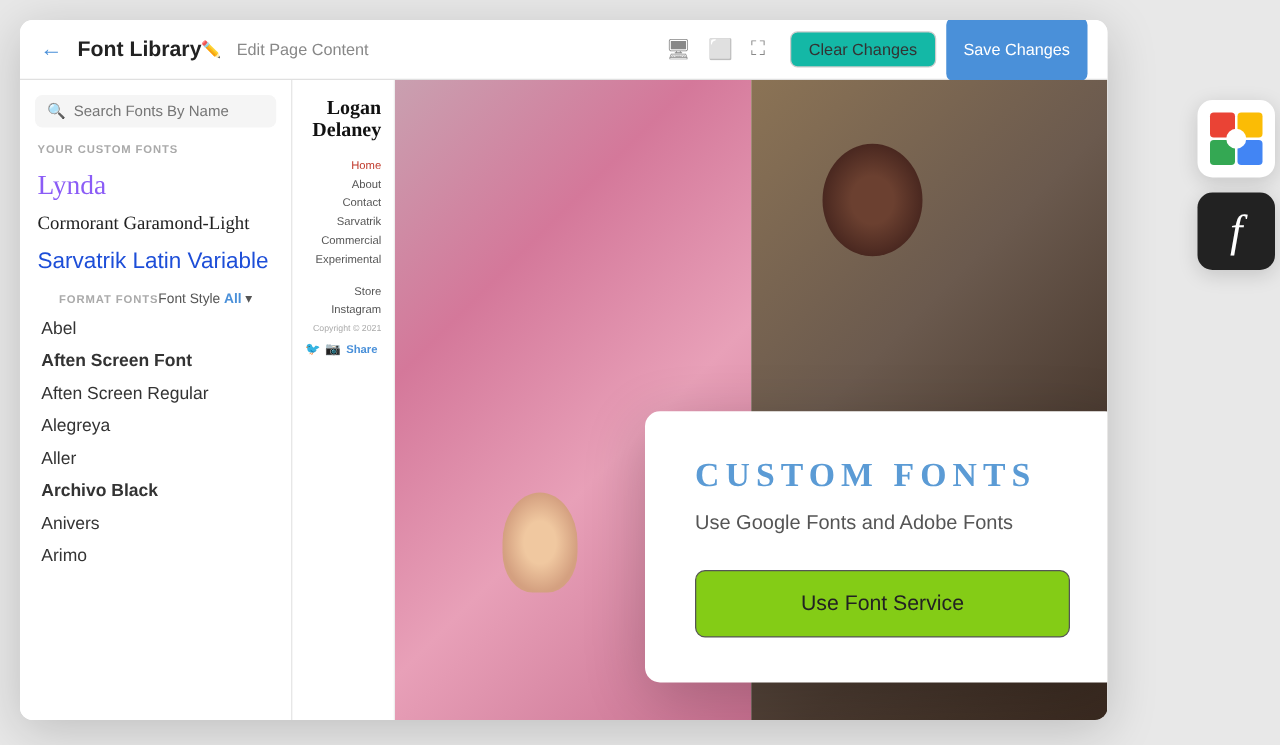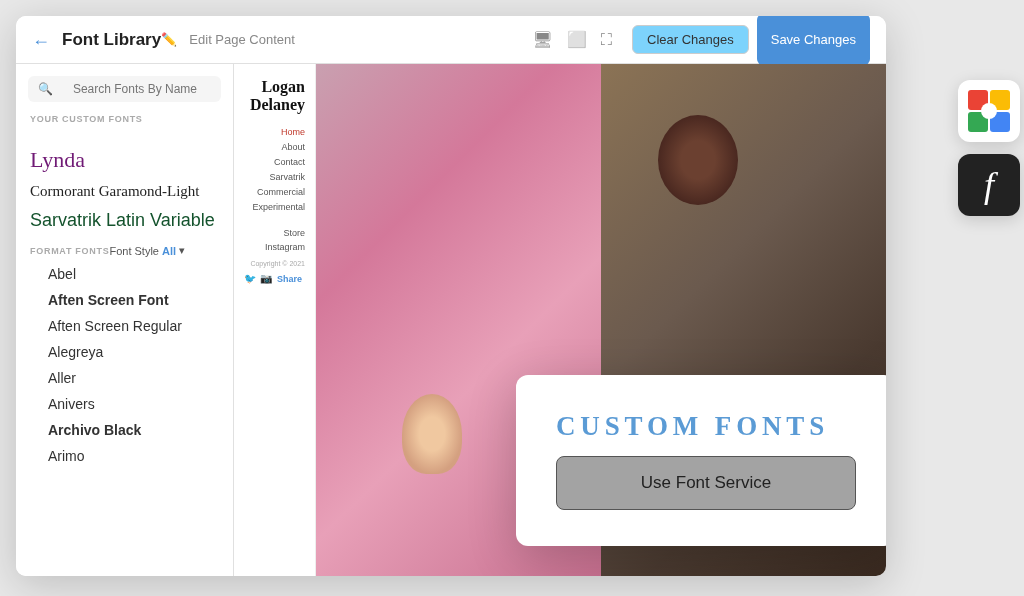--- a/index.html
+++ b/index.html
@@ -73,21 +73,21 @@
     .edit-icon {
       font-size: 13px;
       color: #aaa;
       margin-right: 4px;
     }
 
     .btn-clear {
       padding: 6px 14px;
       border: 1px solid #ccc;
       border-radius: 6px;
-      background: #7dd3fc;
+      background: #14b8a6;
       font-size: 13px;
       color: #333;
       cursor: pointer;
       margin-right: 8px;
     }
     .btn-save {
       padding: 18px 14px;
       border: none;
       border-radius: 6px;
       background: #4a90d9;
@@ -124,60 +124,59 @@
       padding: 6px 10px;
       gap: 6px;
     }
     .search-box input {
       border: none;
       background: transparent;
       font-size: 12px;
       color: #4d7c0f;
       outline: none;
       width: 100%;
-      text-align: center;
     }
     .search-icon-s { font-size: 12px; color: #aaa; }
 
     .section-label {
       font-size: 9px;
       font-weight: 600;
       color: #aaa;
       letter-spacing: 0.08em;
       text-transform: uppercase;
       padding: 0 14px 6px 14px;
     }
 
     .custom-font-item {
       padding: 5px 14px;
       cursor: pointer;
     }
-    .custom-font-item.lynda { font-size: 22px; font-weight: 400; color: #701a75; font-family: Georgia, serif; margin-top: 12px; }
+    .custom-font-item.lynda { font-size: 22px; font-weight: 400; color: #8b5cf6; font-family: Georgia, serif; }
     .custom-font-item.cormorant { font-size: 15px; color: #222; font-family: 'Times New Roman', serif; font-weight: 300; }
-    .custom-font-item.sarvatrik { font-size: 18px; font-weight: 500; color: #14532d; }
+    .custom-font-item.sarvatrik { font-size: 18px; font-weight: 500; color: #1d4ed8; }
 
     .format-row {
       display: flex;
       align-items: center;
       padding: 8px 14px 4px 14px;
-      justify-content: flex-start;
+      justify-content: center;
     }
     .format-label { font-size: 9px; font-weight: 600; color: #aaa; letter-spacing: 0.08em; text-transform: uppercase; }
     .font-style-select {
       font-size: 11px;
       color: #555;
       display: flex;
       align-items: center;
       gap: 3px;
       cursor: pointer;
     }
     .font-style-select span { color: #4a90d9; font-weight: 600; }
 
     .font-list-item {
-      padding: 5px 32px;
+      padding: 5px 17px;
       font-size: 14px;
       color: #333;
       cursor: pointer;
     }
     .font-list-item.bold { font-weight: 700; }
 
     
     .preview-area {
       flex: 1;
       background: #f0f0f0;
@@ -308,21 +307,21 @@
       margin-bottom: 28px;
       font-weight: 400;
     }
 
     .use-font-btn {
       display: block;
       width: 100%;
       padding: 16px;
       border: 1.5px solid #555;
       border-radius: 8px;
-      background: #a3a3a3;
+      background: #84cc16;
       font-size: 17px;
       color: #222;
       font-weight: 500;
       cursor: pointer;
       text-align: center;
     }
 
     
     .side-icons {
       position: absolute;
@@ -406,22 +405,22 @@
         <div class="font-style-select">
           Font Style <span>All</span> ▾
         </div>
       </div>
 
       <div class="font-list-item">Abel</div>
       <div class="font-list-item bold">Aften Screen Font</div>
       <div class="font-list-item">Aften Screen Regular</div>
       <div class="font-list-item">Alegreya</div>
       <div class="font-list-item">Aller</div>
+      <div class="font-list-item bold">Archivo Black</div>
       <div class="font-list-item">Anivers</div>
-      <div class="font-list-item bold">Archivo Black</div>
       <div class="font-list-item">Arimo</div>
     </div>
 
     <div class="preview-area">
       <div class="website-mock">
 
         <div class="site-sidebar">
           <div class="site-name">
             <span>Logan</span><br>
             <span>Delaney</span>
@@ -445,20 +444,21 @@
         </div>
 
         <div class="site-images">
           <div class="photo-left"></div>
           <div class="photo-right"></div>
         </div>
       </div>
 
       <div class="overlay-card">
         <div class="overlay-title">CUSTOM  FONTS</div>
+        <div class="overlay-subtitle">Use Google Fonts and Adobe Fonts</div>
         <button class="use-font-btn">Use Font Service</button>
       </div>
     </div>
 
   </div>
 </div>
 
 <div class="side-icons">
   <div class="google-icon-box">
     <svg class="google-logo" viewBox="0 0 46 46" xmlns="http://www.w3.org/2000/svg">

